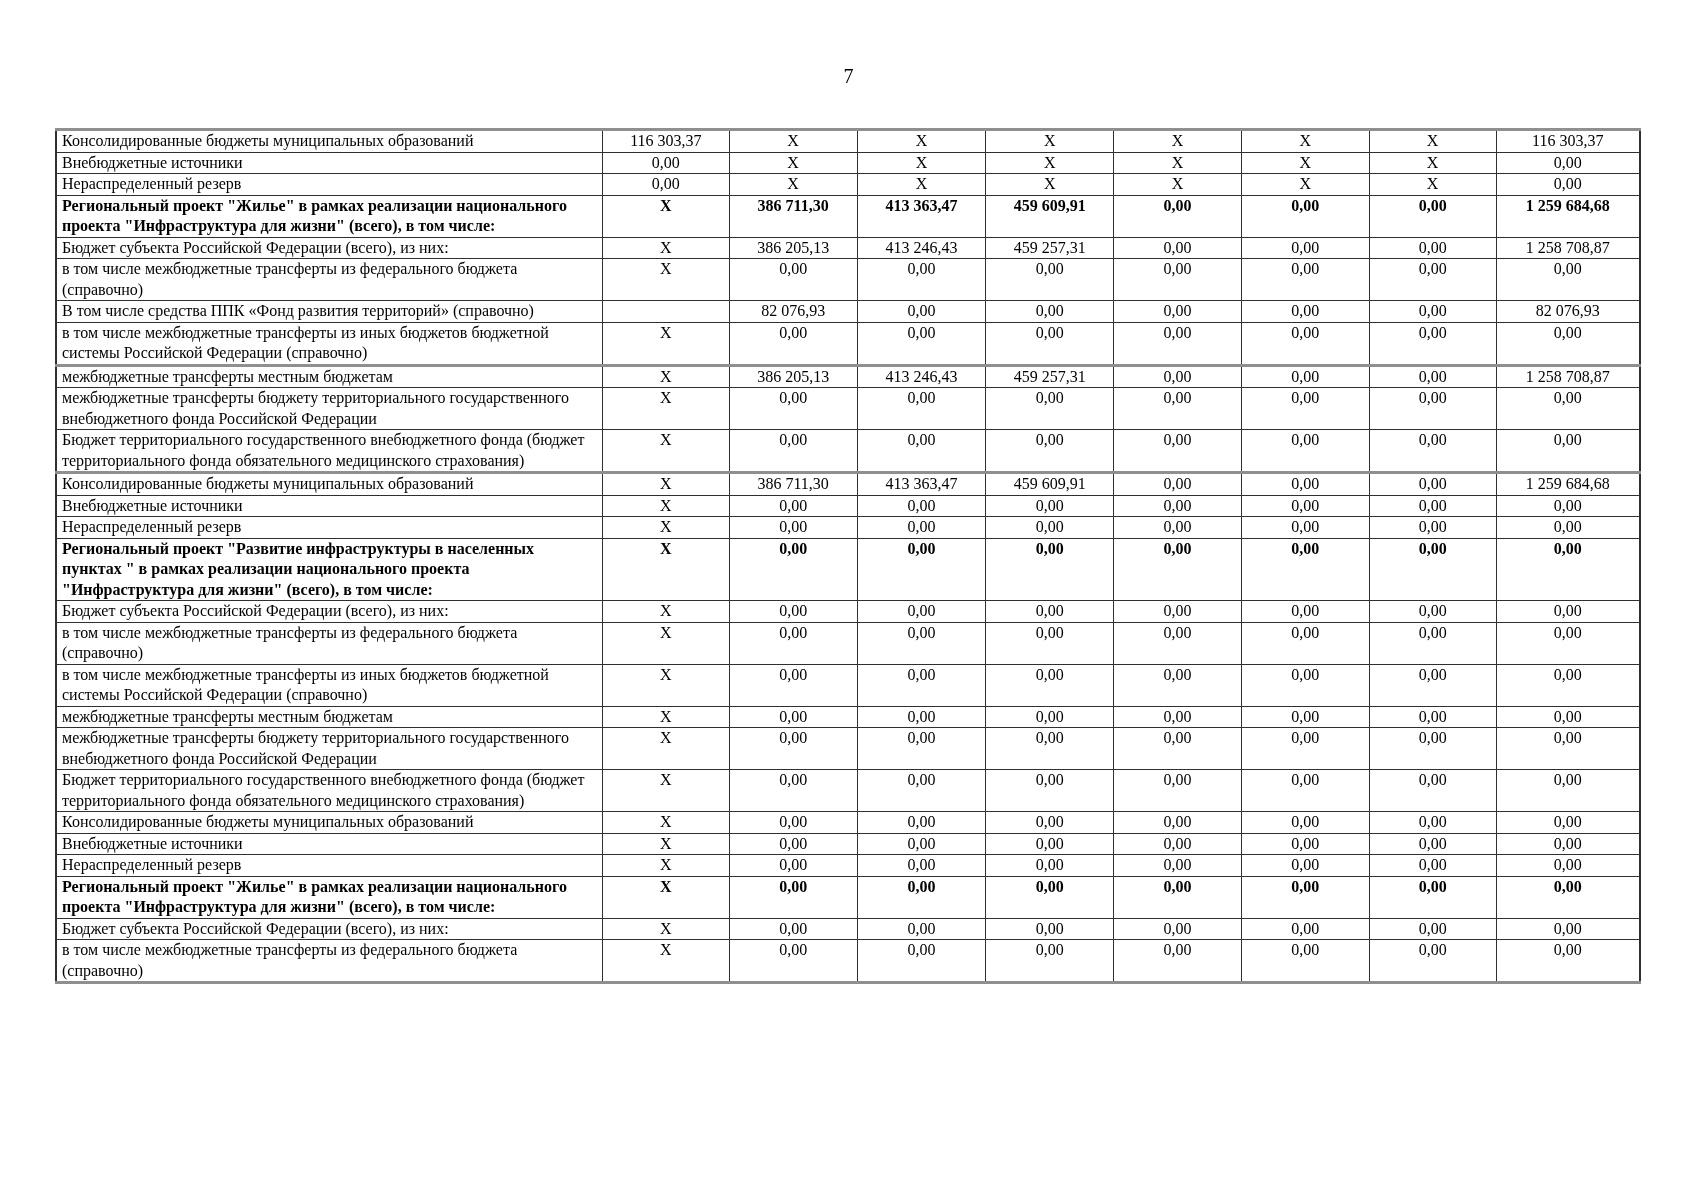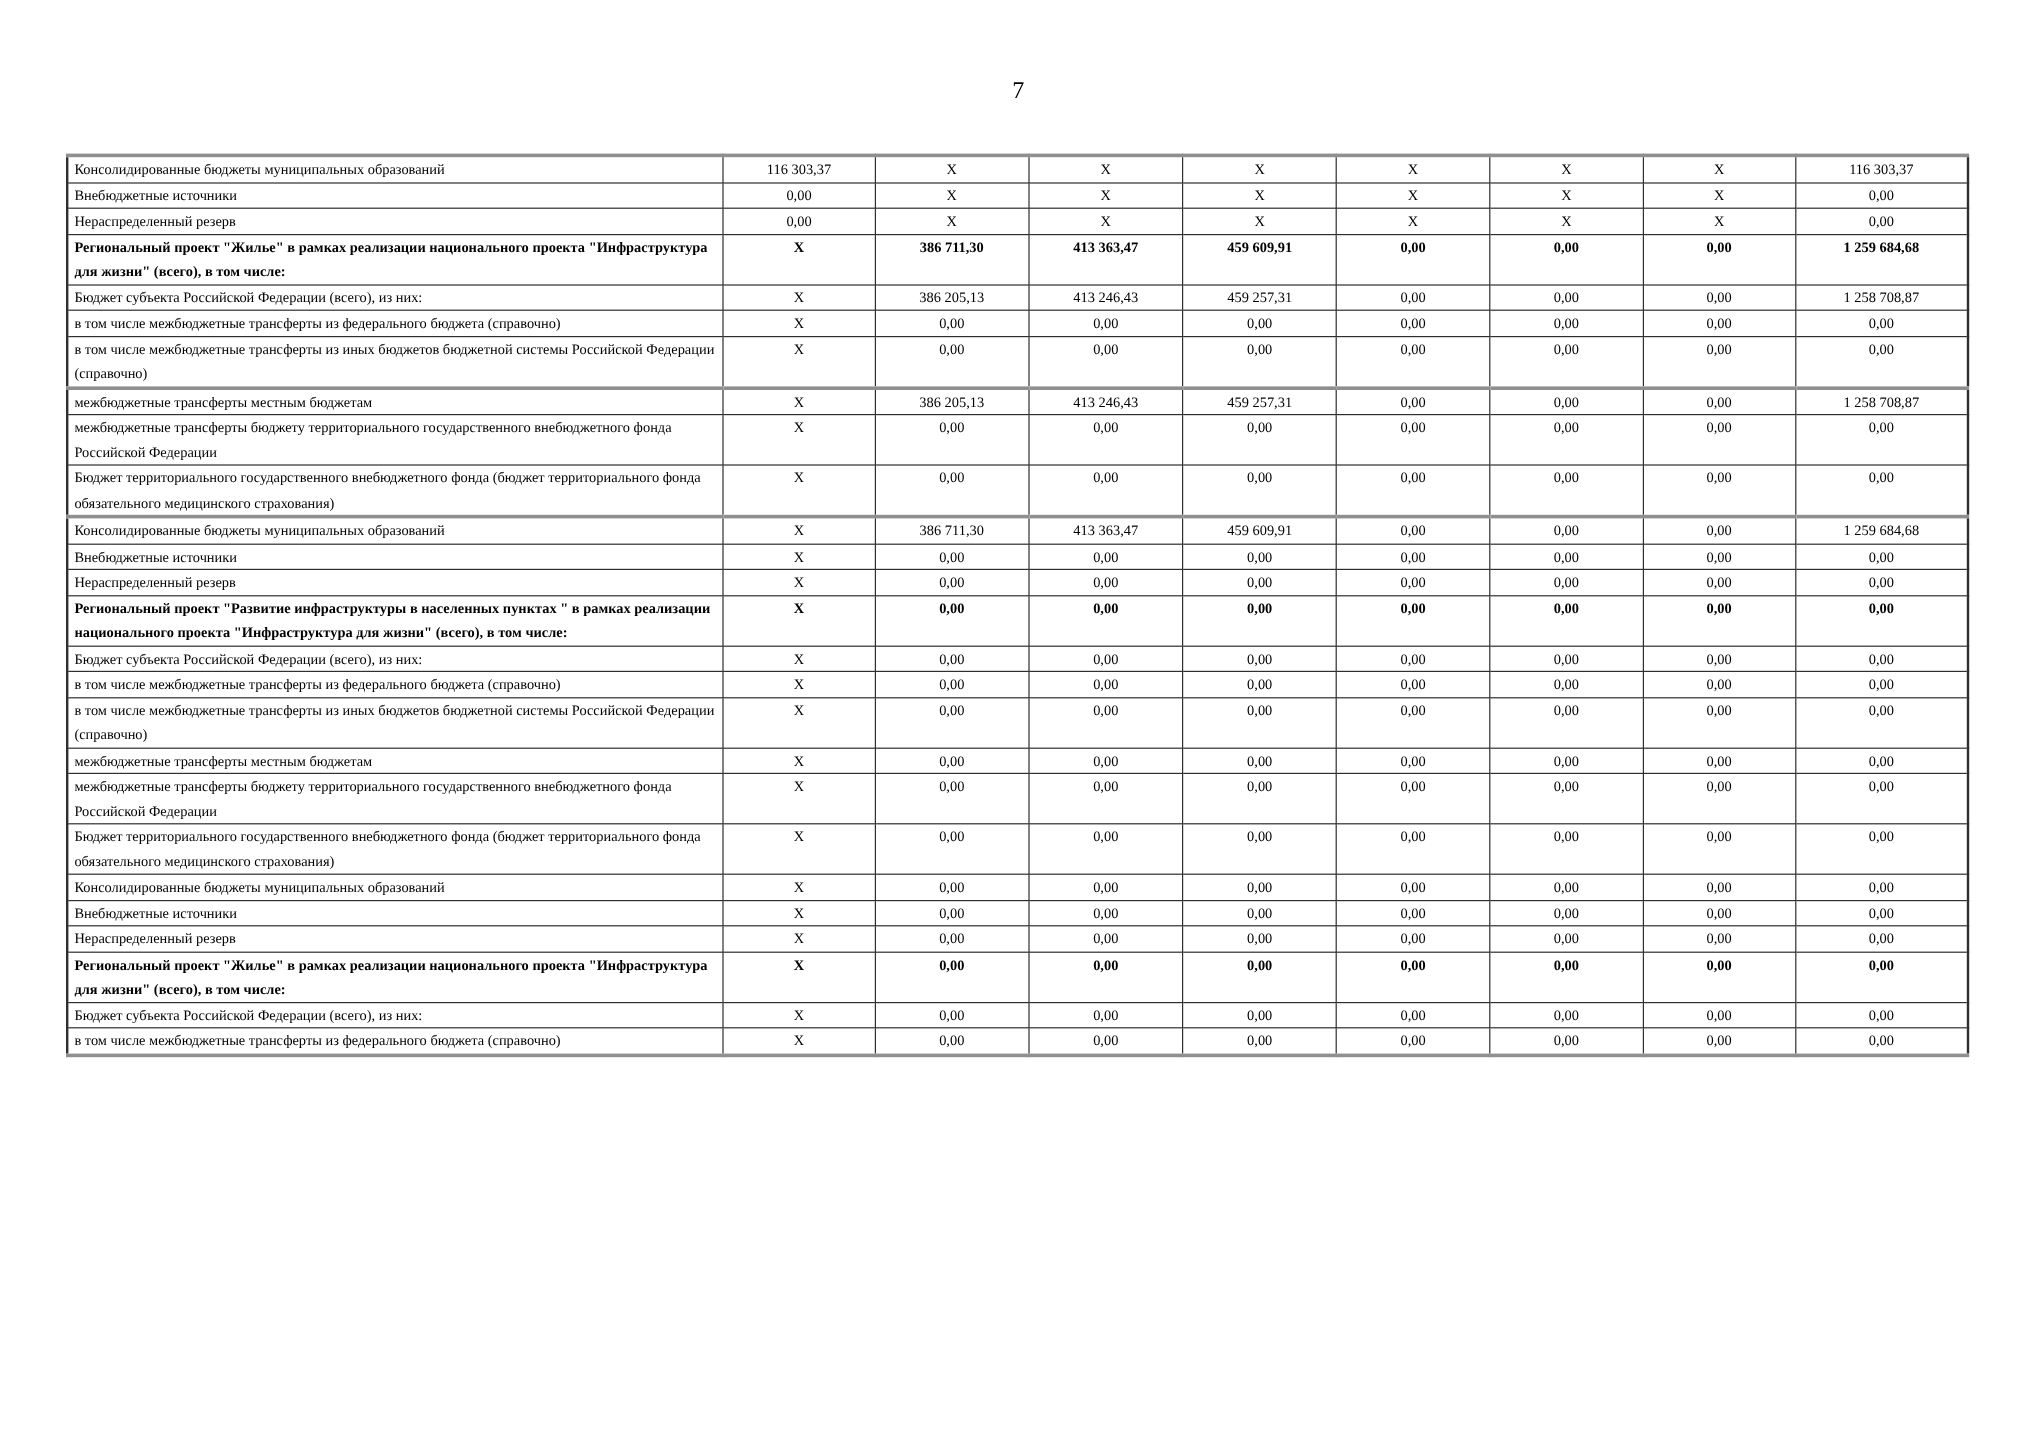--- a/index.html
+++ b/index.html
@@ -25,21 +25,21 @@
     font-size: 20px;
     line-height: 24px;
   }
   table.budget-table {
     position: absolute;
     left: 55px;
     top: 128px;
     width: 1586px;
     table-layout: fixed;
     border-collapse: collapse;
-    font-size: 12px;
+    font-size: 16px;
     line-height: 20.5px;
     color: #000000;
     border-left: 2px solid #2f2f2f;
     border-right: 2px solid #2f2f2f;
     border-top: 3px solid #8f8f8f;
     border-bottom: 3px solid #8f8f8f;
   }
   table.budget-table td {
     border: 1px solid #2f2f2f;
     padding: 0 5px;
@@ -138,20 +138,31 @@
           <td class="value-cell">Х</td>
           <td class="value-cell">0,00</td>
           <td class="value-cell">0,00</td>
           <td class="value-cell">0,00</td>
           <td class="value-cell">0,00</td>
           <td class="value-cell">0,00</td>
           <td class="value-cell">0,00</td>
           <td class="value-cell">0,00</td>
         </tr>
         <tr>
+          <td class="label-cell">В том числе средства ППК «Фонд развития территорий» (справочно)</td>
+          <td class="value-cell"></td>
+          <td class="value-cell">82 076,93</td>
+          <td class="value-cell">0,00</td>
+          <td class="value-cell">0,00</td>
+          <td class="value-cell">0,00</td>
+          <td class="value-cell">0,00</td>
+          <td class="value-cell">0,00</td>
+          <td class="value-cell">82 076,93</td>
+        </tr>
+        <tr>
           <td class="label-cell">в том числе межбюджетные трансферты из иных бюджетов бюджетной системы Российской Федерации (справочно)</td>
           <td class="value-cell">Х</td>
           <td class="value-cell">0,00</td>
           <td class="value-cell">0,00</td>
           <td class="value-cell">0,00</td>
           <td class="value-cell">0,00</td>
           <td class="value-cell">0,00</td>
           <td class="value-cell">0,00</td>
           <td class="value-cell">0,00</td>
         </tr>

